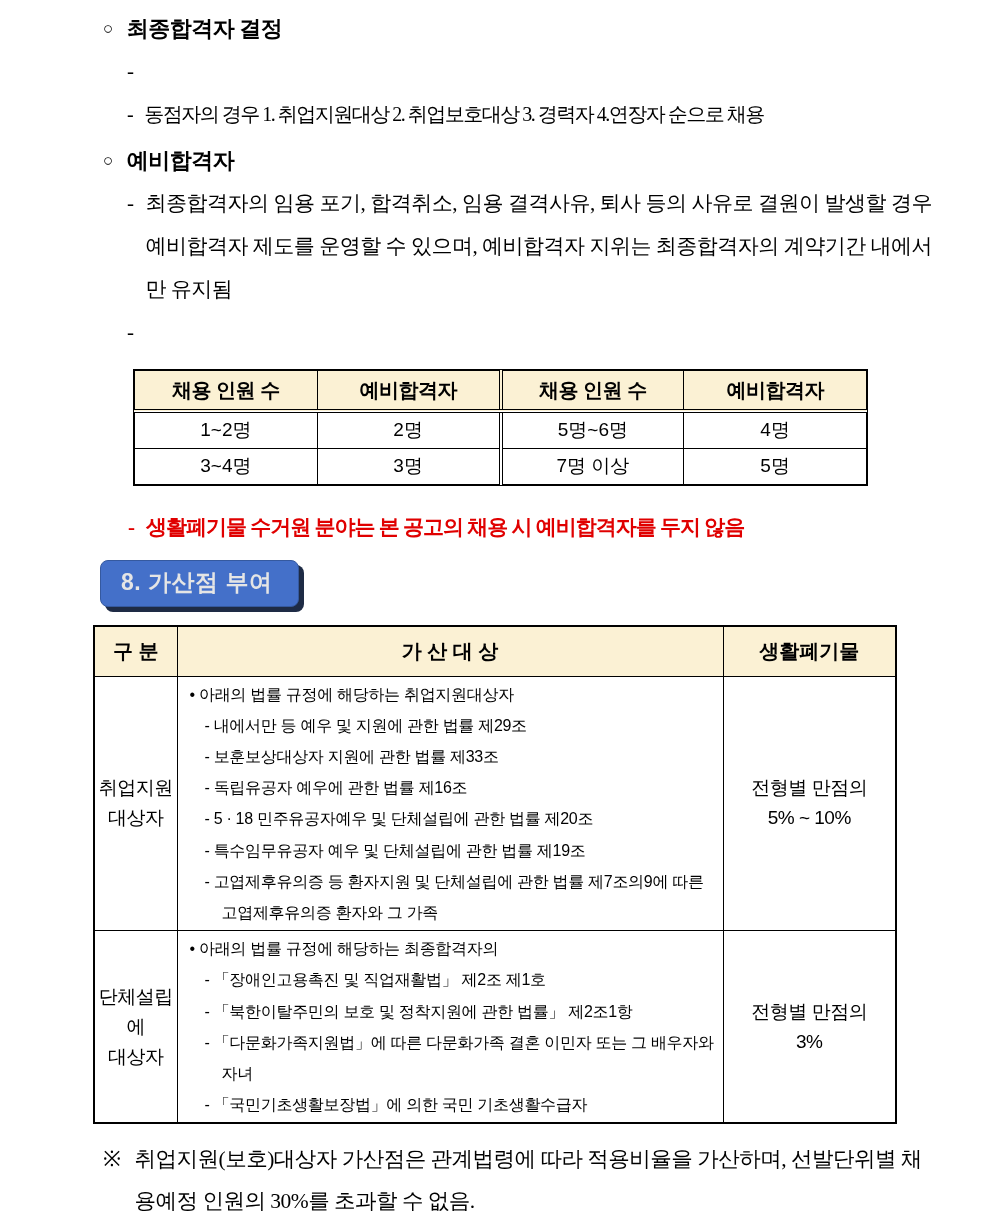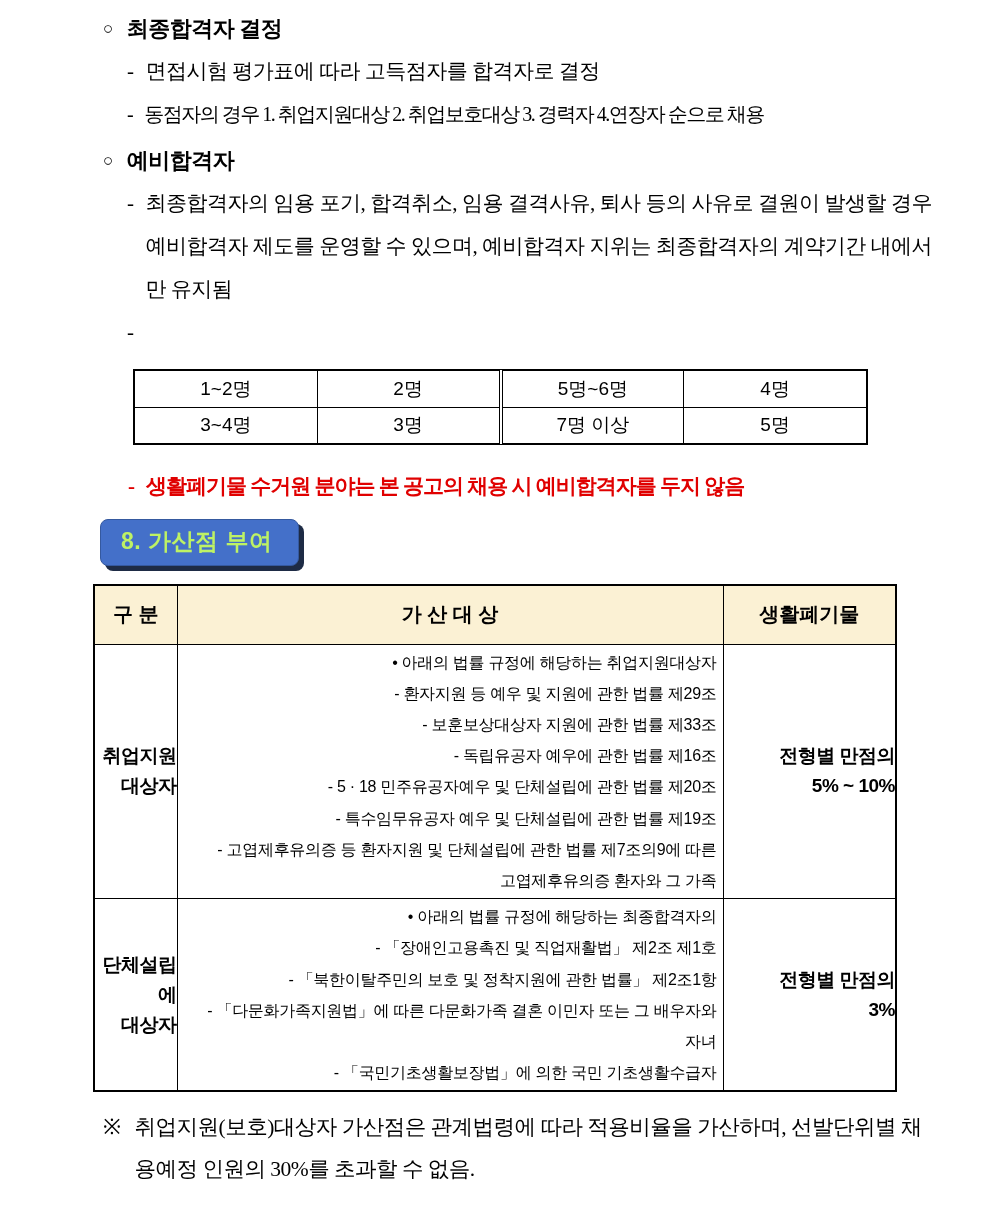--- a/index.html
+++ b/index.html
@@ -61,46 +61,46 @@
   .red-note .dash { margin-right: 12px; }
 
   
   .badge {
     display: inline-block;
     margin: 16px 0 0 100px;
     background: #4470C9;
     border: 1px solid #35599f;
     border-radius: 8px;
     box-shadow: 5px 5px 0 #1E2B45;
-    color: #bef264;
+    color: #e5e5e5;
     font-family: "Liberation Sans", "DejaVu Sans", sans-serif;
     font-size: 23px; font-weight: bold;
     padding: 6px 26px 8px 20px;
     letter-spacing: 0.5px;
   }
 
   
   .t2 {
     border-collapse: collapse; table-layout: fixed;
     margin: 18px 0 0 93px; width: 802px;
     border: 2px solid #000;
     font-family: "Liberation Sans", "DejaVu Sans", sans-serif;
   }
   .t2 th {
-    background: #FBF1D4; height: 59px;
+    background: #FBF1D4; height: 50px;
     border: 1px solid #000;
     font-size: 20px; font-weight: bold; text-align: center;
     letter-spacing: 0px;
   }
-  .t2 td { border: 1px solid #000; text-align: right; }
+  .t2 td { border: 1px solid #000; }
   .t2 tr.r1 td { height: 250px; }
   .t2 tr.r2 td { height: 192px; border-top: 1px dotted #000; }
   .cat-cell, .ratio-cell {
     text-align: center; vertical-align: middle;
-    font-size: 19px; font-weight: bold; line-height: 30px;
+    font-size: 19px; font-weight: normal; line-height: 30px;
     letter-spacing: -0.5px;
   }
   .content-cell { vertical-align: middle; padding: 2px 6px 2px 10px; }
   .cline { font-size: 16px; line-height: 31.2px; letter-spacing: -0.3px; }
   .cline.d { padding-left: 34px; text-indent: -17px; }
   .cline.b { padding-left: 2px; }
 
   
   .footnote {
     display: flex; align-items: baseline;
@@ -114,21 +114,20 @@
 
 <div class="page">
 
   
   <div class="h-item h1">
     <span class="circle">○</span>
     <span>최종합격자 결정</span>
   </div>
   <div class="sub-item mt4">
     <span class="dash">-</span>
-    <span class="txt">면접시험 평가표에 따라 고득점자를 합격자로 결정</span>
   </div>
   <div class="sub-item sub-tight">
     <span class="dash">-</span>
     <span class="txt">동점자의 경우 1. 취업지원대상 2. 취업보호대상  3. 경력자  4.연장자 순으로 채용</span>
   </div>
 
   
   <div class="h-item h2">
     <span class="circle">○</span>
     <span>예비합격자</span>
@@ -137,20 +136,26 @@
     <span class="dash">-</span>
     <span class="txt">최종합격자의 임용 포기, 합격취소, 임용 결격사유, 퇴사 등의 사유로 결원이 발생할 경우 예비합격자 제도를 운영할 수 있으며, 예비합격자 지위는 최종합격자의 계약기간 내에서만 유지됨</span>
   </div>
   <div class="sub-item">
     <span class="dash">-</span>
   </div>
 
   
   <table class="t1">
     <tbody>
+        <tr>
+      <th>채용 인원 수</th>
+      <th>예비합격자</th>
+      <th class="dbl">채용 인원 수</th>
+      <th>예비합격자</th>
+    </tr>
     <tr>
       <td>1~2명</td>
       <td>2명</td>
       <td class="dbl">5명~6명</td>
       <td>4명</td>
     </tr>
     <tr>
       <td>3~4명</td>
       <td>3명</td>
       <td class="dbl">7명 이상</td>
@@ -181,21 +186,21 @@
       <th>가    산    대    상</th>
       <th>생활폐기물</th>
     </tr>
     <tr class="r1">
       <td class="cat-cell">
         <div>취업지원</div>
         <div>대상자</div>
       </td>
       <td class="content-cell">
         <div class="cline b">•  아래의 법률 규정에 해당하는 취업지원대상자</div>
-        <div class="cline d">- 환자지원 등 예우 및 지원에 관한 법률 제29조</div>
+        <div class="cline d">- 내에서만 등 예우 및 지원에 관한 법률 제29조</div>
         <div class="cline d">- 보훈보상대상자 지원에 관한 법률 제33조</div>
         <div class="cline d">- 독립유공자 예우에 관한 법률 제16조</div>
         <div class="cline d">- 5 · 18 민주유공자예우 및 단체설립에 관한 법률 제20조</div>
         <div class="cline d">- 특수임무유공자 예우 및 단체설립에 관한 법률 제19조</div>
         <div class="cline d">- 고엽제후유의증 등 환자지원 및 단체설립에 관한 법률 제7조의9에 따른 고엽제후유의증 환자와 그 가족</div>
       </td>
       <td class="ratio-cell">
         <div>전형별 만점의</div>
         <div>5% ~ 10%</div>
       </td>

